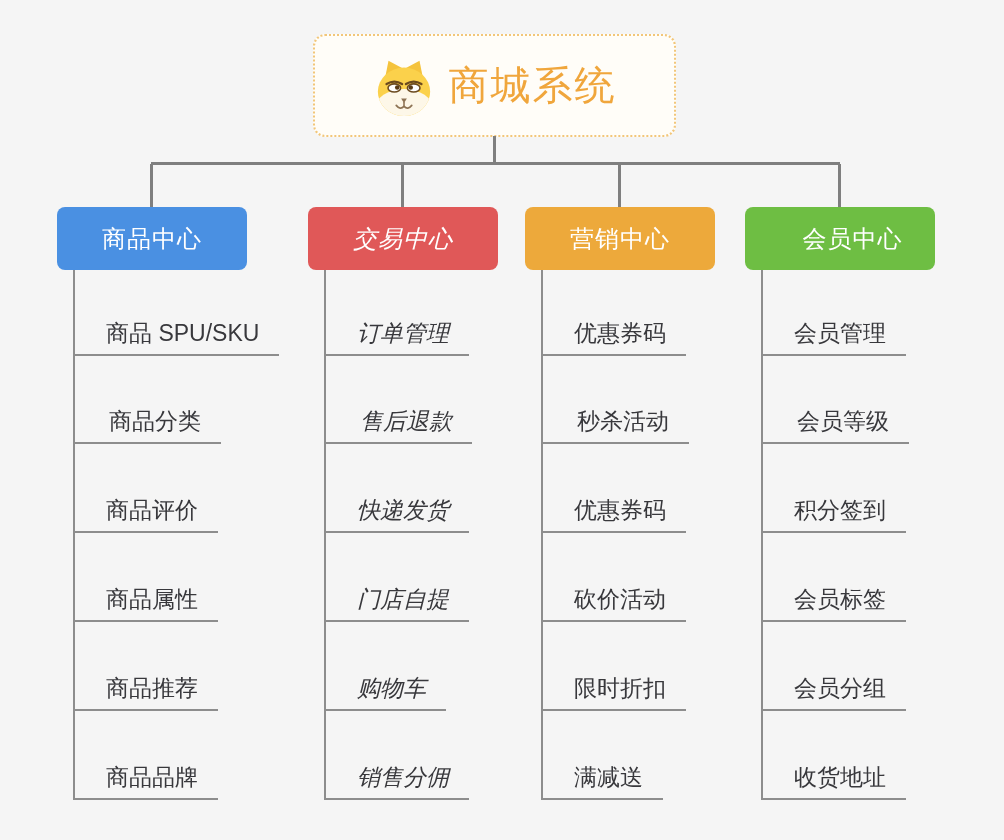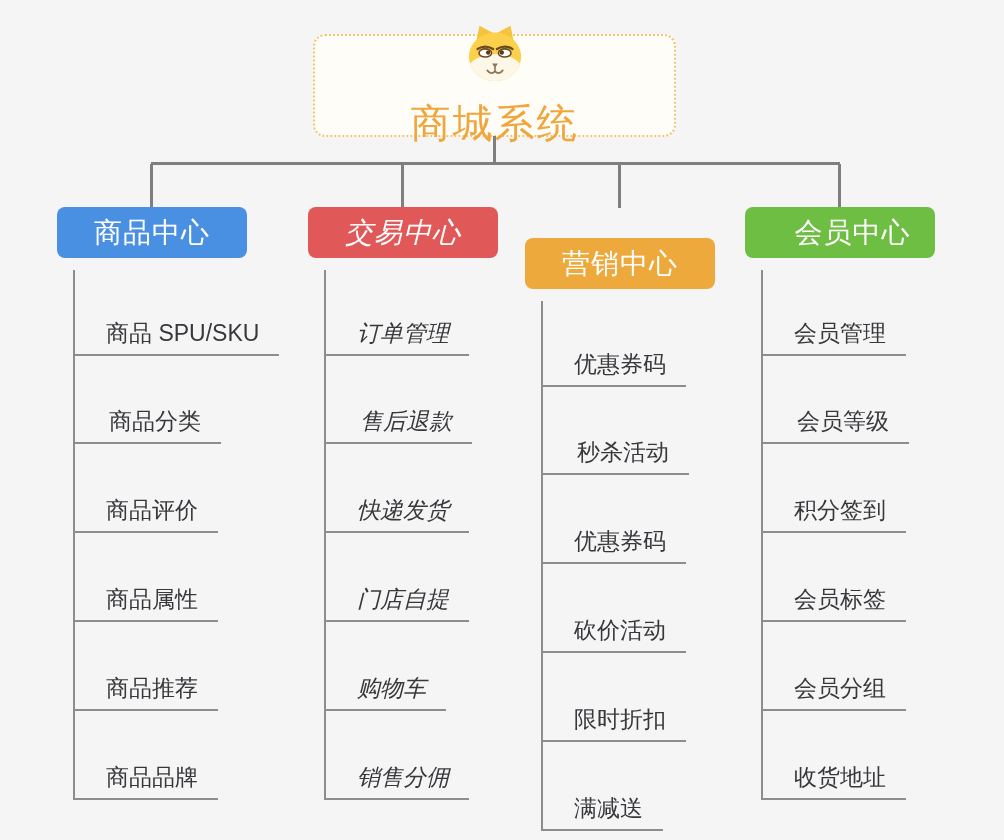--- a/index.html
+++ b/index.html
@@ -8,48 +8,47 @@
   #canvas {
     position:relative; width:1004px; height:840px;
     background:#f5f5f5; overflow:hidden;
   }
   
   .root-node {
     position:absolute; left:313px; top:34px; width:363px; height:103px;
     background:#fffdf8; border:2px dotted #f2c679; border-radius:12px;
     display:flex; align-items:center; justify-content:center; gap:14px;
     cursor:pointer;
-    flex-direction:column;
   }
   .root-title { font-size:40px; color:#f0a63c; letter-spacing:2px; white-space:nowrap; }
   .root-icon { width:62px; height:62px; flex:0 0 auto; }
   
   .line { position:absolute; background:#7f7f7f; }
   .stem  { left:493px; top:136px; width:3px; height:28px; }
   .hbar  { left:151px; top:162px; width:689px; height:3px; }
   .drop  { top:164px; width:3px; height:44px; }
   
   .branch { position:absolute; top:207px; width:270px; height:600px; }
   .branch-node {
-    position:absolute; left:0; top:0; width:190px; height:51px;
-    border-radius:8px; color:#ffffff; font-size:28px;
+    position:absolute; left:0; top:0; width:190px; height:63px;
+    border-radius:8px; color:#ffffff; font-size:24px;
     display:flex; align-items:center; justify-content:center;
     letter-spacing:1px; cursor:pointer;
   }
   .rail { position:absolute; left:16px; top:63px; width:2px; height:530px; background:#8d8d8d; }
   .leaf {
     position:absolute; left:16px; white-space:nowrap;
     font-size:23px; line-height:30px; color:#38383c;
     padding:0 20px 6px 33px; border-bottom:2px solid #8d8d8d;
     cursor:pointer;
     text-align:right;
   }
   .leaf.l0 { top:111px; } .leaf.l1 { top:199px;padding-left:36px; } .leaf.l2 { top:288px; }
   .leaf.l3 { top:377px; } .leaf.l4 { top:466px; } .leaf.l5 { top:555px; }
-  .b0 { left:57px; }  .b1 { left:308px;font-style:italic; } .b2 { left:525px;margin-top:31px; } .b3 { left:745px; }
+  .b0 { left:57px; }  .b1 { left:308px;font-style:italic; } .b2 { left:525px; } .b3 { left:745px; }
   .d0 { left:150px; } .d1 { left:401px; } .d2 { left:618px; } .d3 { left:838px; }
 </style>
 </head>
 <body>
 
 <div id="canvas">
 
   <div class="root-node">
     <svg class="root-icon" viewBox="0 0 64 64">
       <defs>

